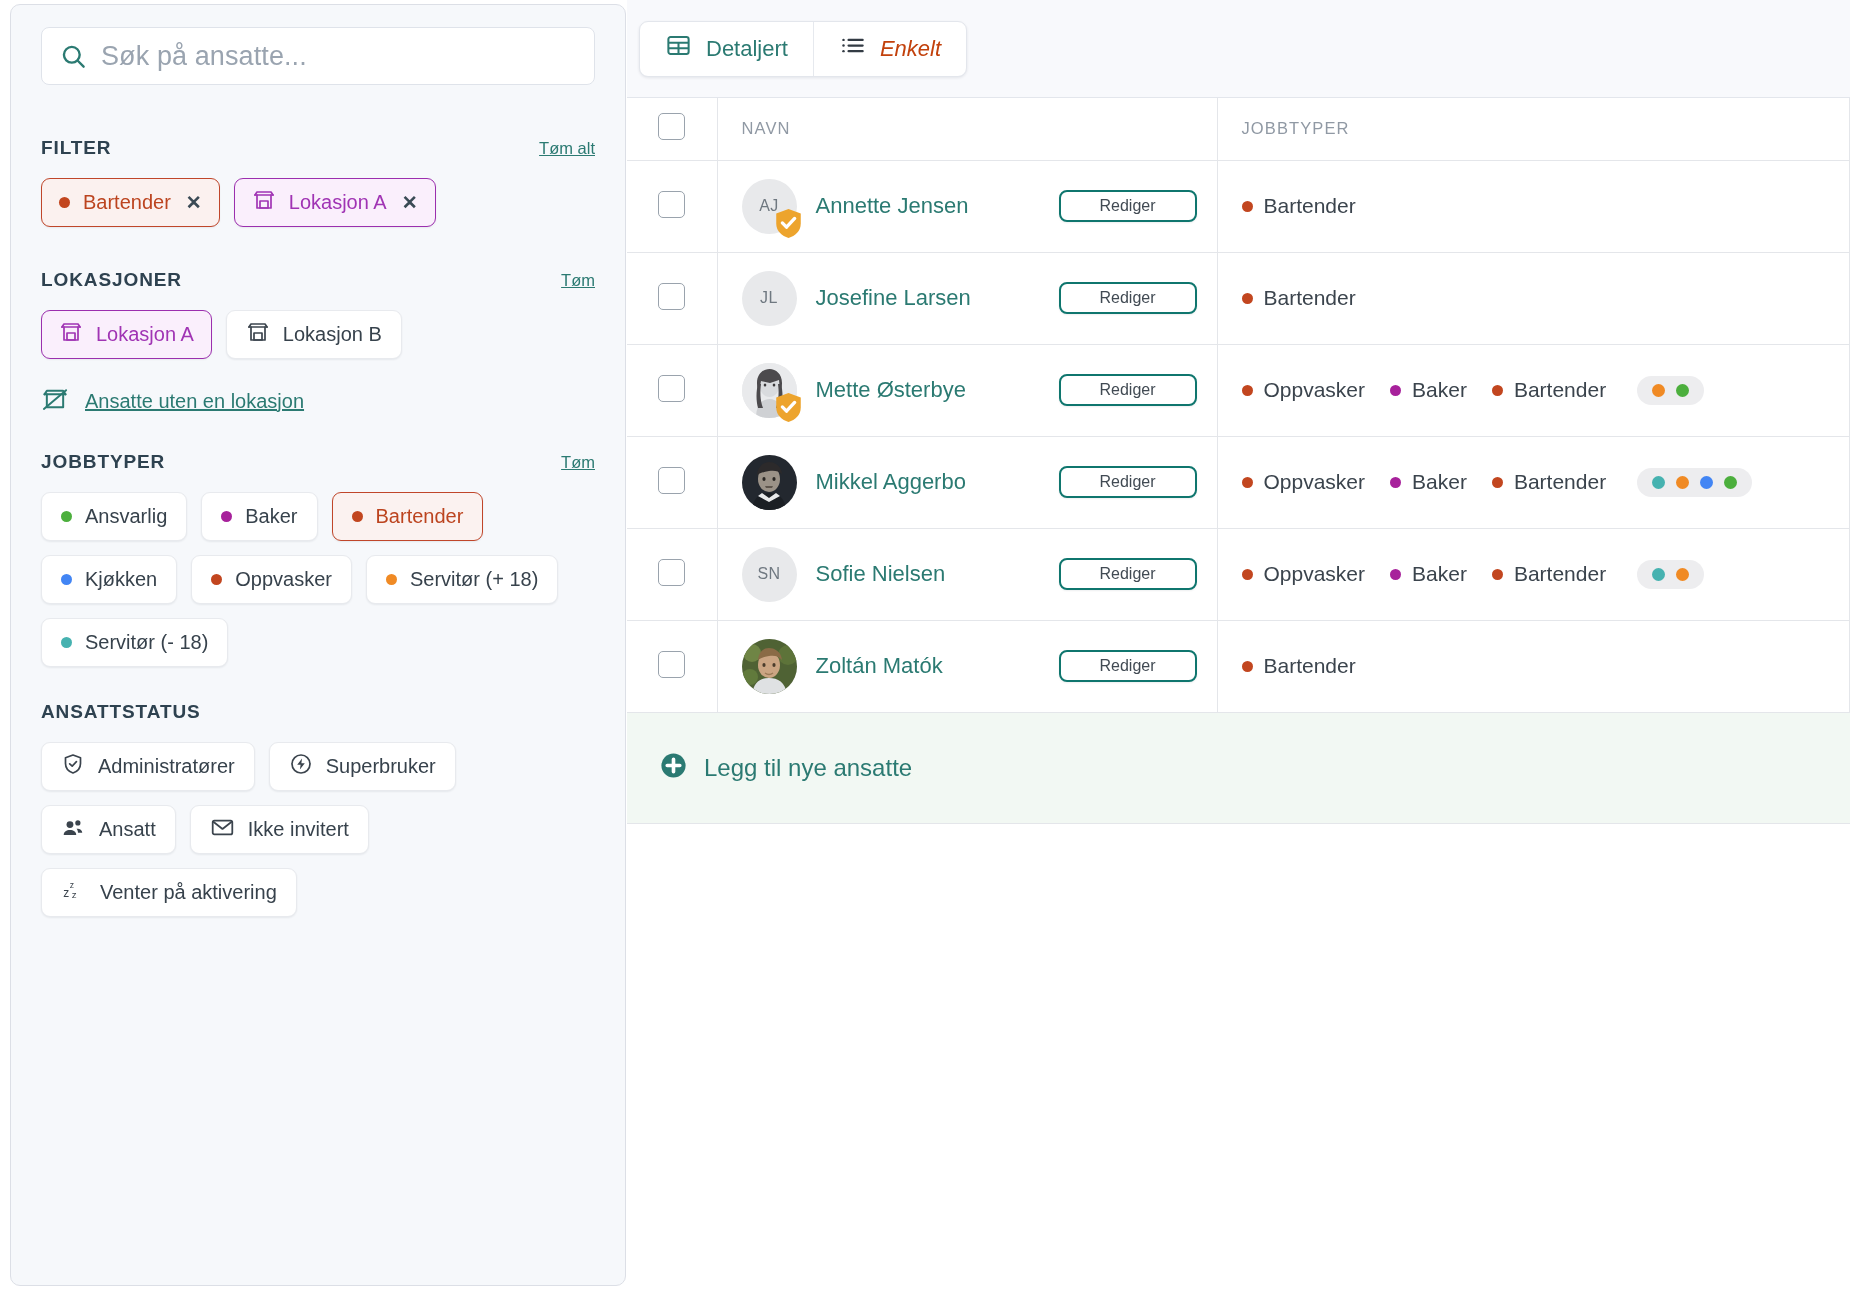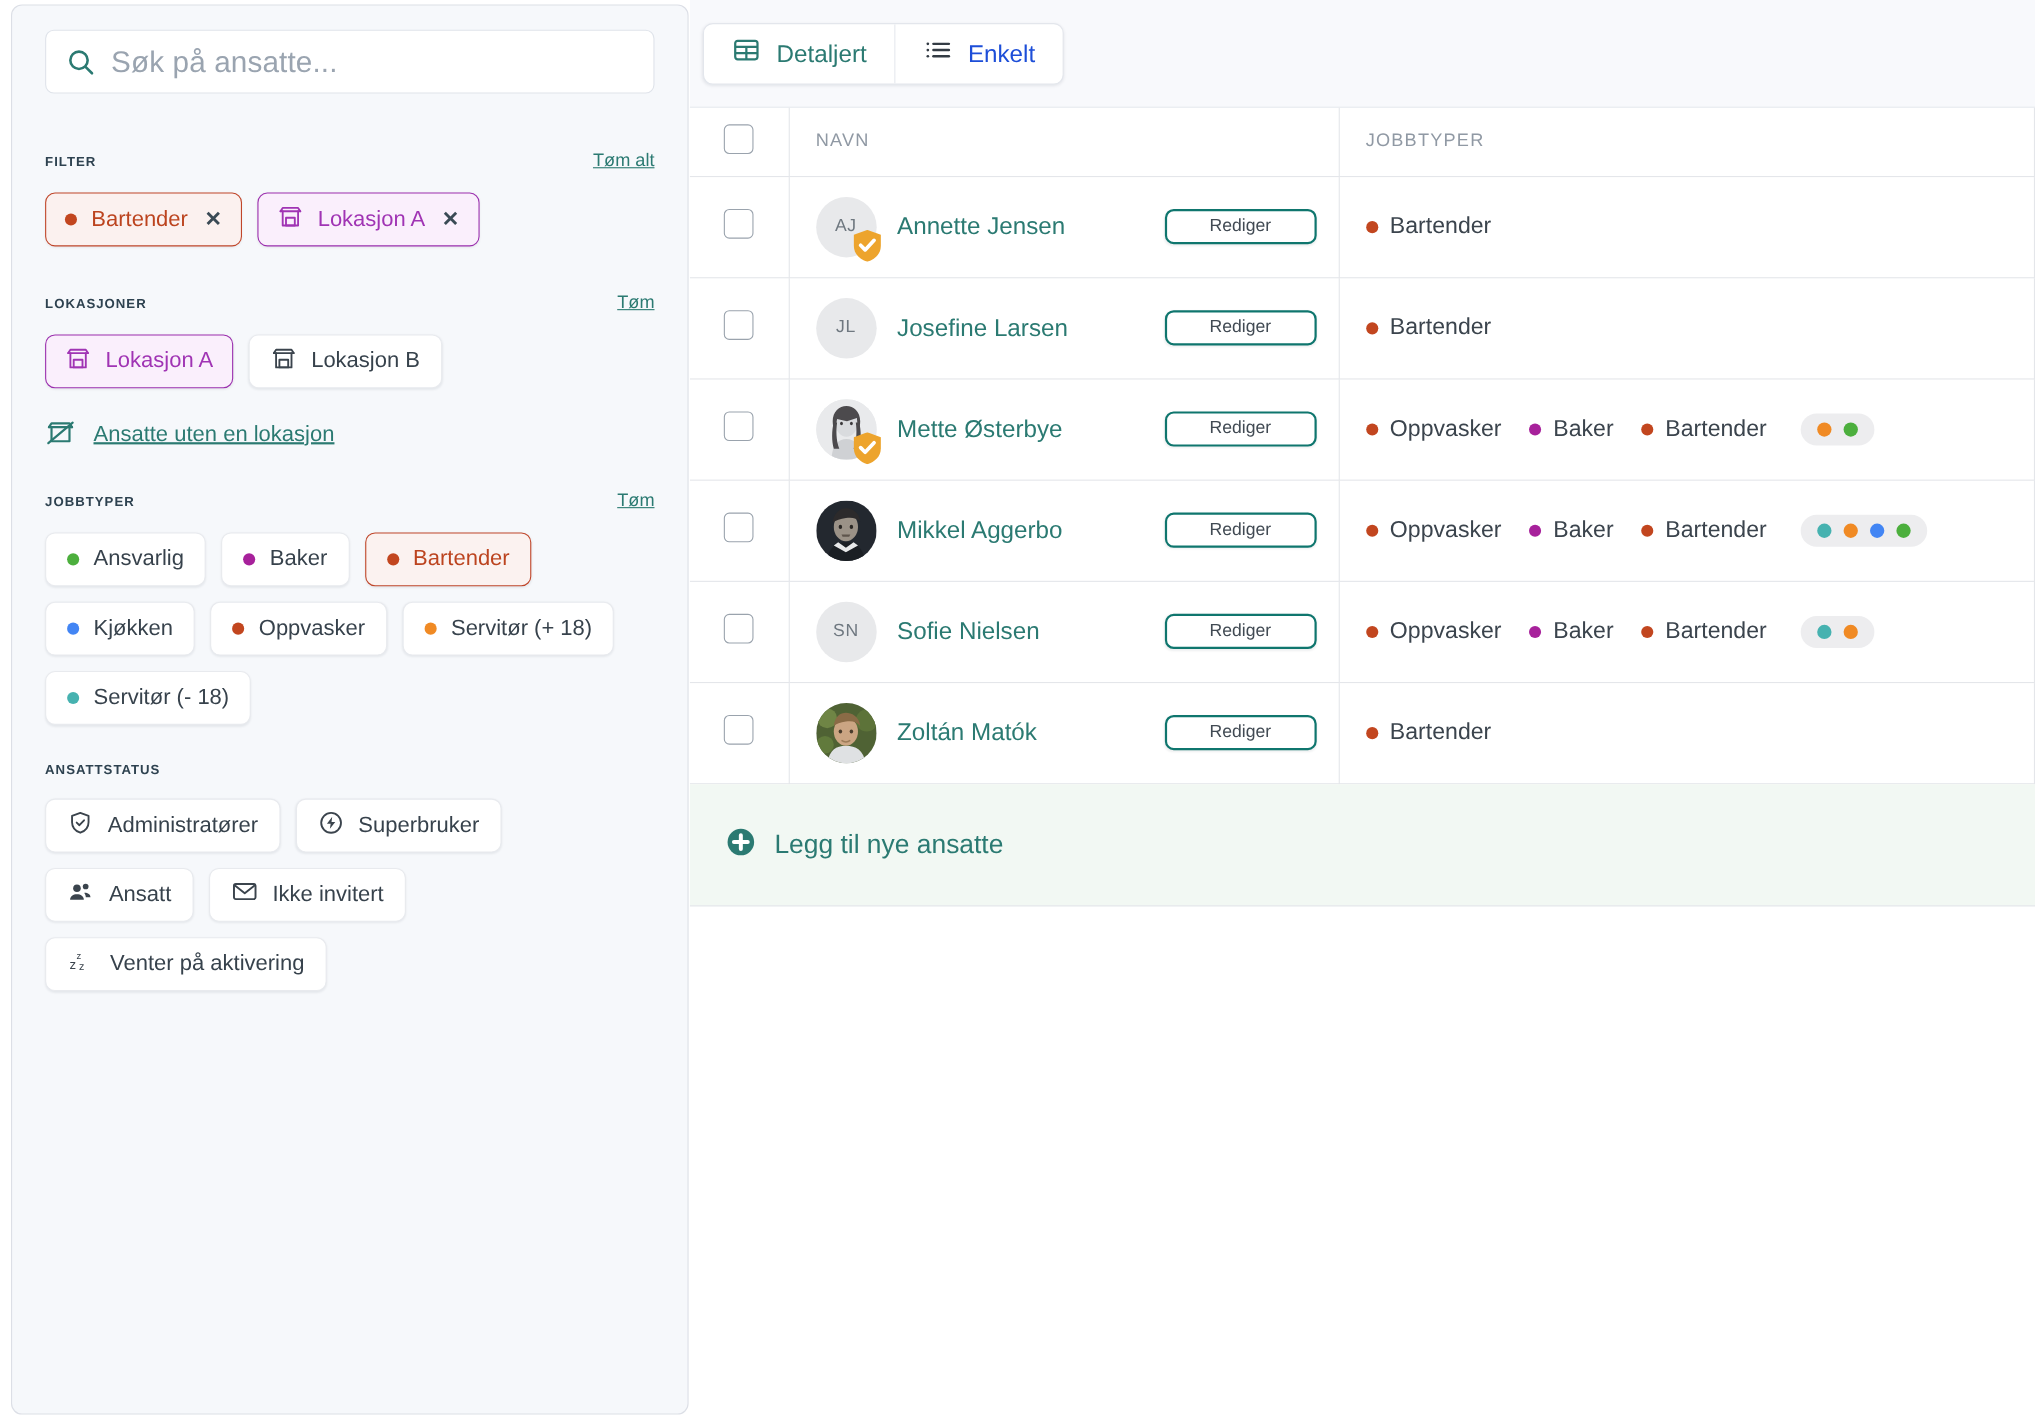--- a/index.html
+++ b/index.html
@@ -31,21 +31,21 @@
     margin-bottom:52px;
   }
   .search-box .ph { color:#9aa4b0; font-size:27px; letter-spacing:.1px; }
   .search-icon svg { display:block; }
 
   .sec-head {
     display:flex; align-items:baseline; justify-content:space-between;
     margin-bottom:19px;
   }
   .sec-title {
-    font-size:12px; font-weight:bold; letter-spacing:.9px;
+    font-size:19px; font-weight:bold; letter-spacing:.9px;
     color:#2e4250; text-transform:uppercase;
   }
   .sec-clear {
     font-size:16.5px; color:#2b7a72; text-decoration:underline; cursor:pointer;
   }
 
   .chip-row { display:flex; flex-wrap:wrap; gap:14px; }
 
   .fchip {
     display:inline-flex; align-items:center; gap:13px;
@@ -96,21 +96,21 @@
     display:inline-flex; background:#fff;
     border:1px solid #e3e6ec; border-radius:9px;
     box-shadow:0 1px 3px rgba(16,24,40,.09);
     overflow:hidden; height:56px;
   }
   .seg {
     display:flex; align-items:center; gap:14px;
     padding:0 25px; font-size:22px; cursor:pointer;justify-content:center;
   }
   .seg.active { color:#2b7a72; }
-  .seg.inactive { color:#1d4ed8; border-left:1px solid #e6e9ee; }
+  .seg.inactive { color:#c2410c; border-left:1px solid #e6e9ee;font-style:italic; }
 
   table.grid { width:100%; border-collapse:collapse; table-layout:fixed; }
   table.grid th, table.grid td {
     border-bottom:1px solid #e4e6ea;
     border-right:1px solid #e4e6ea;
     padding:0; vertical-align:middle;
   }
   th.c-chk, td.c-chk { width:90px; text-align:center; }
   th.c-name, td.c-name { width:500px; }
   th.c-job,  td.c-job  { width:none; }

